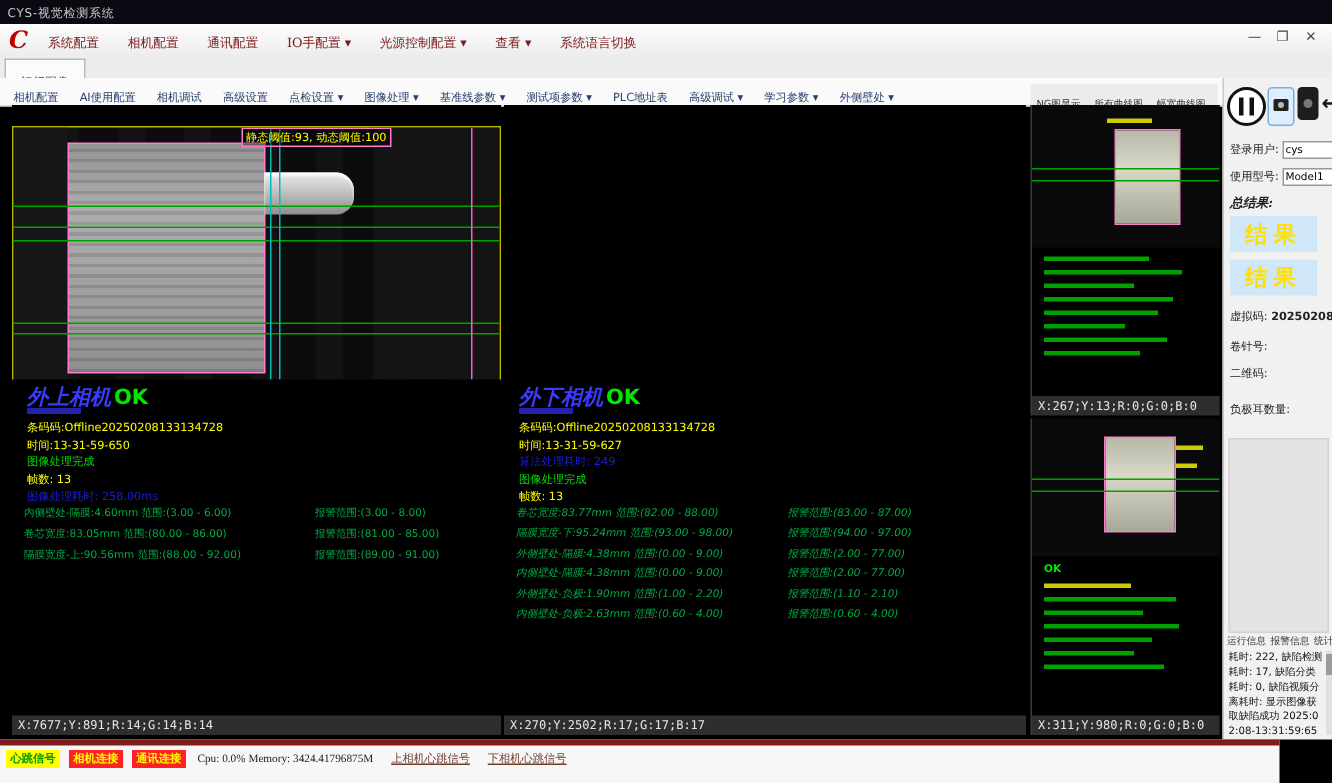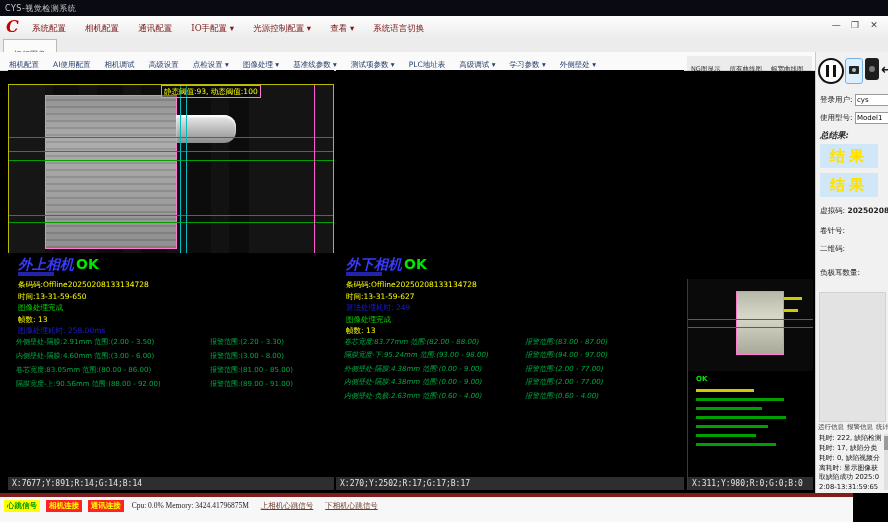--- a/index.html
+++ b/index.html
@@ -178,21 +178,20 @@
     </div>
     <div class="tiny-blue"></div>
     <div class="info">
       <div class="iy">条码码:Offline20250208133134728</div>
       <div class="iy">时间:13-31-59-650</div>
       <div class="ig">图像处理完成</div>
       <div class="iy">帧数: 13</div>
       <div class="ib">图像处理耗时: 258.00ms</div>
     </div>
     <div class="meas">
-      <div class="mrow"><span>外侧壁处-隔膜:2.91mm 范围:(2.00 - 3.50)</span><span class="malarm">报警范围:(2.20 - 3.30)</span></div>
       <div class="mrow"><span>内侧壁处-隔膜:4.60mm 范围:(3.00 - 6.00)</span><span class="malarm">报警范围:(3.00 - 8.00)</span></div>
       <div class="mrow"><span>卷芯宽度:83.05mm 范围:(80.00 - 86.00)</span><span class="malarm">报警范围:(81.00 - 85.00)</span></div>
       <div class="mrow"><span>隔膜宽度-上:90.56mm 范围:(88.00 - 92.00)</span><span class="malarm">报警范围:(89.00 - 91.00)</span></div>
     </div>
     <div class="coordbar">X:7677;Y:891;R:14;G:14;B:14</div>
   </div>
 
   <div class="panel mid-panel">
     <div class="cam-title">
       <span class="t-blue">外下相机</span><span class="t-ok">OK</span>
@@ -203,31 +202,51 @@
       <div class="iy">时间:13-31-59-627</div>
       <div class="ib">算法处理耗时: 249</div>
       <div class="ig">图像处理完成</div>
       <div class="iy">帧数: 13</div>
     </div>
     <div class="meas">
       <div class="mrow"><span>卷芯宽度:83.77mm 范围:(82.00 - 88.00)</span><span class="malarm">报警范围:(83.00 - 87.00)</span></div>
       <div class="mrow"><span>隔膜宽度-下:95.24mm 范围:(93.00 - 98.00)</span><span class="malarm">报警范围:(94.00 - 97.00)</span></div>
       <div class="mrow"><span>外侧壁处-隔膜:4.38mm 范围:(0.00 - 9.00)</span><span class="malarm">报警范围:(2.00 - 77.00)</span></div>
       <div class="mrow"><span>内侧壁处-隔膜:4.38mm 范围:(0.00 - 9.00)</span><span class="malarm">报警范围:(2.00 - 77.00)</span></div>
+      <div class="mrow"><span>外侧壁处-负极:1.90mm 范围:(1.00 - 2.20)</span><span class="malarm">报警范围:(1.10 - 2.10)</span></div>
       <div class="mrow"><span>内侧壁处-负极:2.63mm 范围:(0.60 - 4.00)</span><span class="malarm">报警范围:(0.60 - 4.00)</span></div>
     </div>
     <div class="coordbar">X:270;Y:2502;R:17;G:17;B:17</div>
   </div>
 
   <div class="mini-tabs">
     <span class="mini-tab">NG图显示</span>
     <span class="mini-tab">所有曲线图</span>
     <span class="mini-tab">幅宽曲线图</span>
   </div>
 
+  <div class="mini-panel mini-top">
+    <div class="mini-scene" style="height:95px;">
+      <div class="ybar" style="left:50px;top:9px;width:30px;"></div>
+      <div class="mini-cell" style="left:55px;top:16px;width:42px;height:62px;"></div>
+      <div class="gline" style="top:42px;"></div>
+      <div class="gline" style="top:50px;"></div>
+    </div>
+    <div style="position:absolute;left:0;top:95px;right:0;">
+      <div class="bar" style="width:70px;"></div>
+        <div class="bar" style="width:92px;"></div>
+      <div class="bar" style="width:60px;"></div>
+        <div class="bar" style="width:86px;"></div>
+      <div class="bar" style="width:76px;"></div>
+        <div class="bar" style="width:54px;"></div>
+      <div class="bar" style="width:82px;"></div>
+        <div class="bar" style="width:64px;"></div>
+    </div>
+    <div class="coordbar">X:267;Y:13;R:0;G:0;B:0</div>
+  </div>
 
   <div class="mini-panel mini-bottom">
     <div class="mini-scene" style="height:92px;">
       <div class="ybar" style="left:96px;top:18px;width:18px;"></div>
       <div class="ybar" style="left:96px;top:30px;width:14px;"></div>
       <div class="mini-cell" style="left:48px;top:12px;width:46px;height:62px;"></div>
       <div class="gline" style="top:40px;"></div>
       <div class="gline" style="top:48px;"></div>
     </div>
     <div class="mini-ok" style="top:96px;">OK</div>

